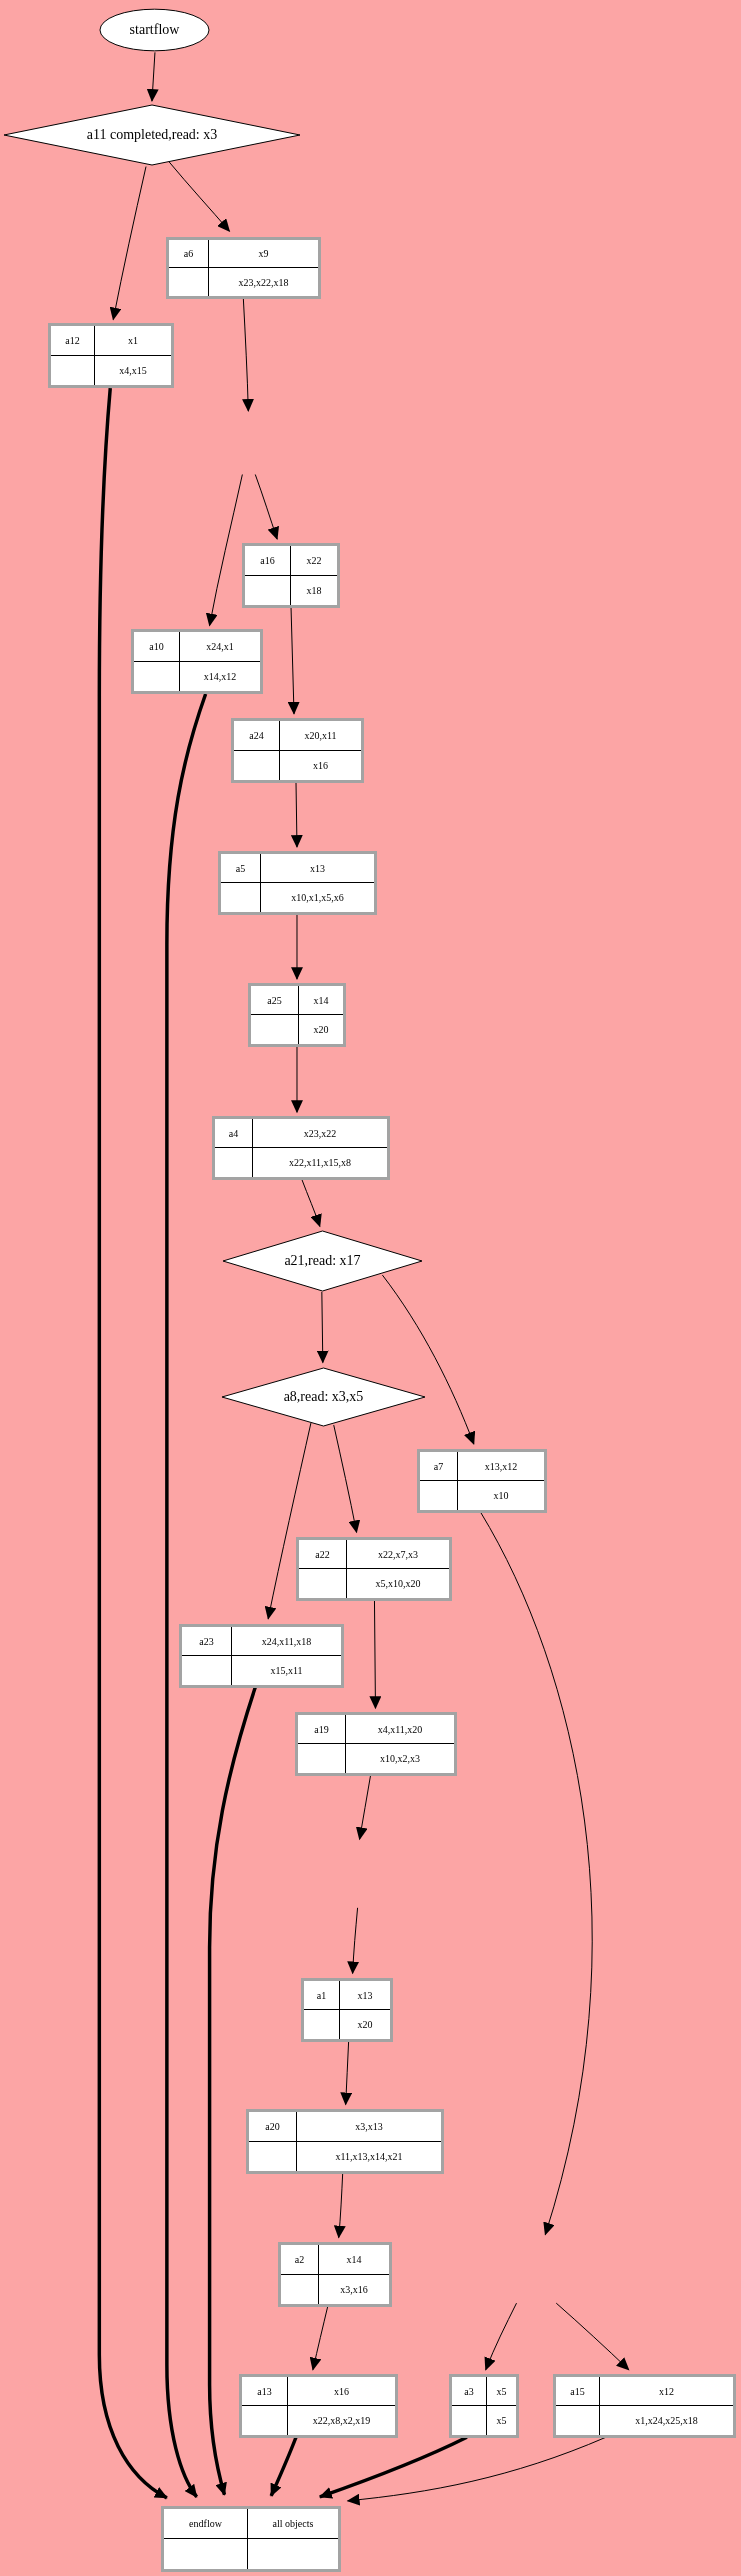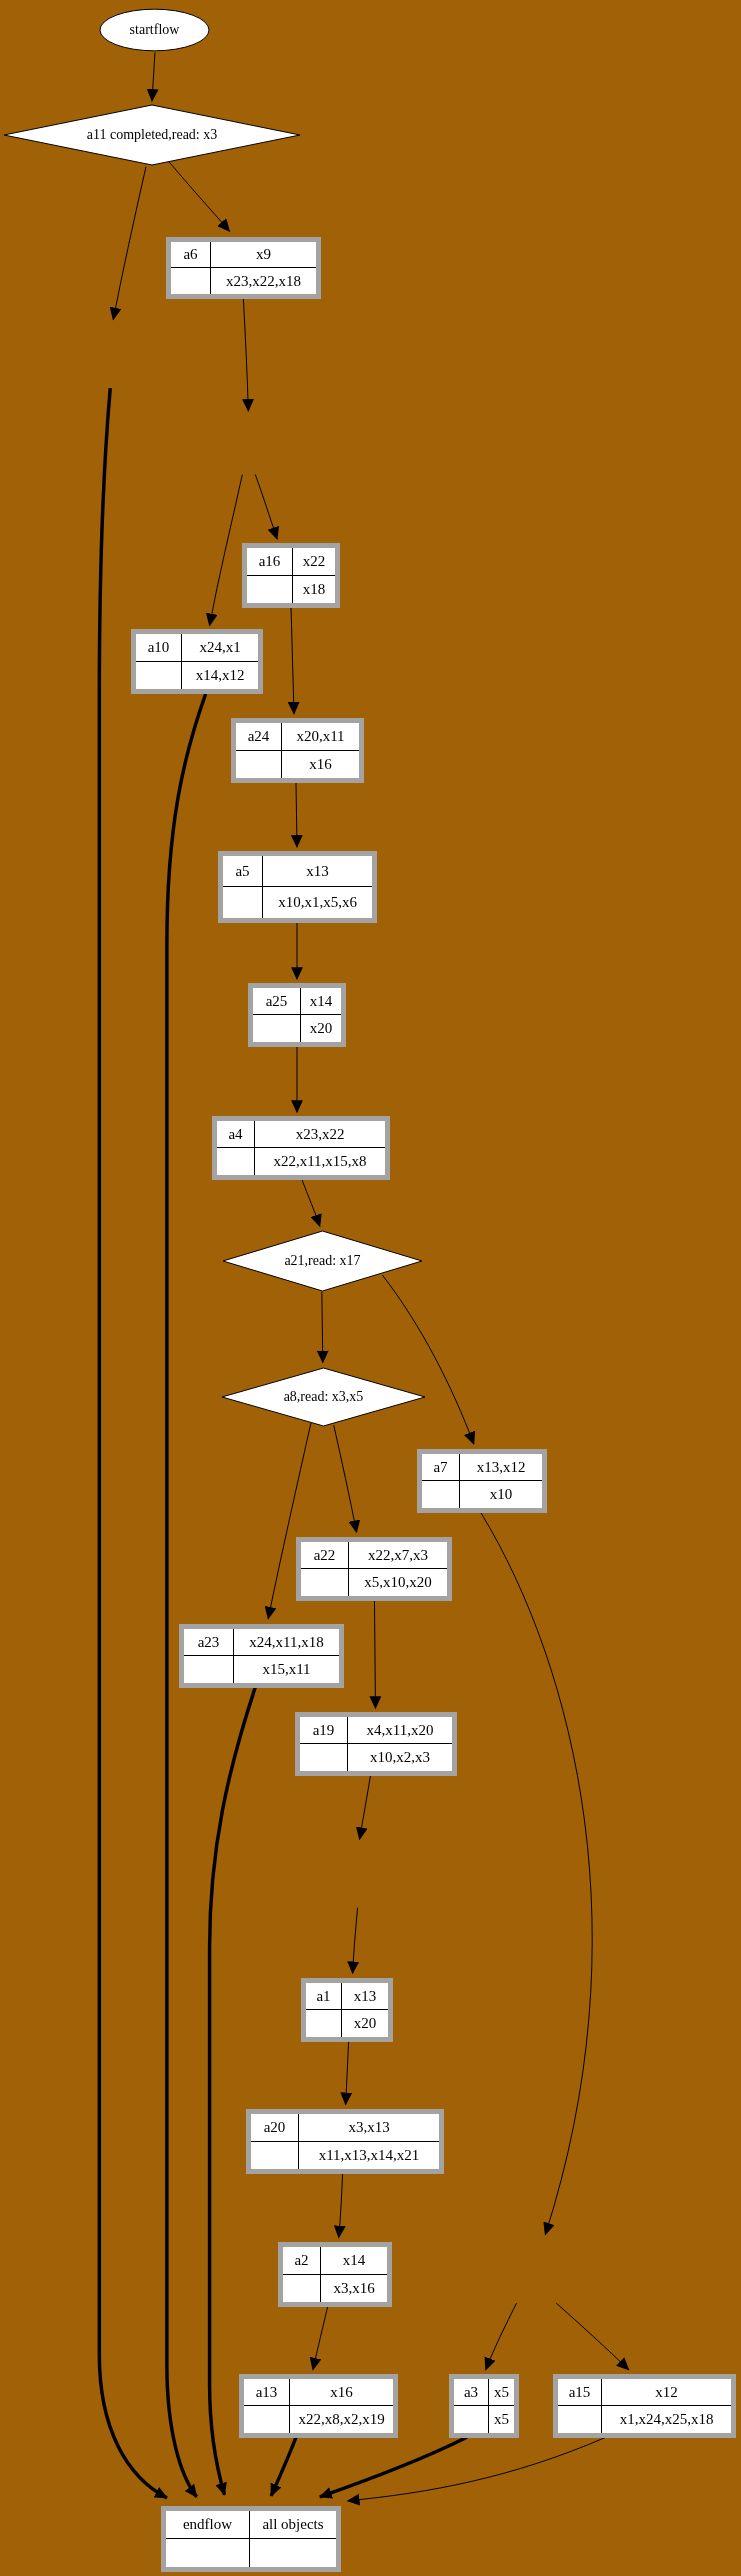--- a/index.html
+++ b/index.html
@@ -1,28 +1,28 @@
 <!DOCTYPE html>
 <html><head>
 <meta charset="utf-8">
 <style>
   * { box-sizing: border-box; }
   html,body { margin:0; padding:0; background:#ffffff; }
   #canvas {
     position:relative; width:741px; height:2576px;
-    font-family:"Liberation Serif", serif; color:#000; background:#a16207;
+    font-family:"Liberation Serif", serif; color:#000; background:#fca5a5;
   }
   #edges { position:absolute; left:0; top:0; width:741px; height:2576px; }
   .e  { fill:none; stroke:#000; stroke-width:1; }
   .eb { fill:none; stroke:#000; stroke-width:3.5; }
 
   .record {
     position:absolute; display:grid;
     grid-template-columns:var(--lw) 1fr; grid-template-rows:1fr 1fr;
-    border:5px solid #a3a3a3; background:#fff; font-size:15px; z-index:2;
+    border:3px solid #a3a3a3; background:#fff; font-size:10px; z-index:2;
   }
   .record .cell { display:flex; align-items:center; justify-content:center; white-space:nowrap; overflow:hidden; padding:0 3px; }
   .record .c1 { border-right:1px solid #000; }
   .record .r1 { border-bottom:1px solid #000; }
 
   .shape { position:absolute; z-index:2; }
   .shape svg { position:absolute; left:0; top:0; width:100%; height:100%; }
   .shape polygon, .shape ellipse { fill:#fff; stroke:#000; stroke-width:1; }
   .shape .lbl { position:absolute; left:0; top:0; right:0; bottom:0;
     display:flex; align-items:center; justify-content:center; font-size:14px; white-space:nowrap; }
@@ -96,20 +96,26 @@
     <span class="lbl">a8,read: x3,x5</span>
   </div>
 
   <div class="record" style="left:166px;top:237px;width:155px;height:62px;--lw:40px">
     <div class="cell c1 r1">a6</div>
     <div class="cell r1">x9</div>
     <div class="cell c1"></div>
     <div class="cell">x23,x22,x18</div>
   </div>
 
+  <div class="record" style="left:48px;top:323px;width:126px;height:65px;--lw:44px">
+    <div class="cell c1 r1">a12</div>
+    <div class="cell r1">x1</div>
+    <div class="cell c1"></div>
+    <div class="cell">x4,x15</div>
+  </div>
 
   <div class="record" style="left:242px;top:543px;width:98px;height:65px;--lw:46px">
     <div class="cell c1 r1">a16</div>
     <div class="cell r1">x22</div>
     <div class="cell c1"></div>
     <div class="cell">x18</div>
   </div>
 
   <div class="record" style="left:131px;top:629px;width:132px;height:65px;--lw:46px">
     <div class="cell c1 r1">a10</div>
@@ -118,21 +124,21 @@
     <div class="cell">x14,x12</div>
   </div>
 
   <div class="record" style="left:231px;top:718px;width:133px;height:65px;--lw:46px">
     <div class="cell c1 r1">a24</div>
     <div class="cell r1">x20,x11</div>
     <div class="cell c1"></div>
     <div class="cell">x16</div>
   </div>
 
-  <div class="record" style="left:218px;top:851px;width:159px;height:72px;--lw:40px">
+  <div class="record" style="left:218px;top:851px;width:159px;height:64px;--lw:40px">
     <div class="cell c1 r1">a5</div>
     <div class="cell r1">x13</div>
     <div class="cell c1"></div>
     <div class="cell">x10,x1,x5,x6</div>
   </div>
 
   <div class="record" style="left:248px;top:983px;width:98px;height:64px;--lw:48px">
     <div class="cell c1 r1">a25</div>
     <div class="cell r1">x14</div>
     <div class="cell c1"></div>

